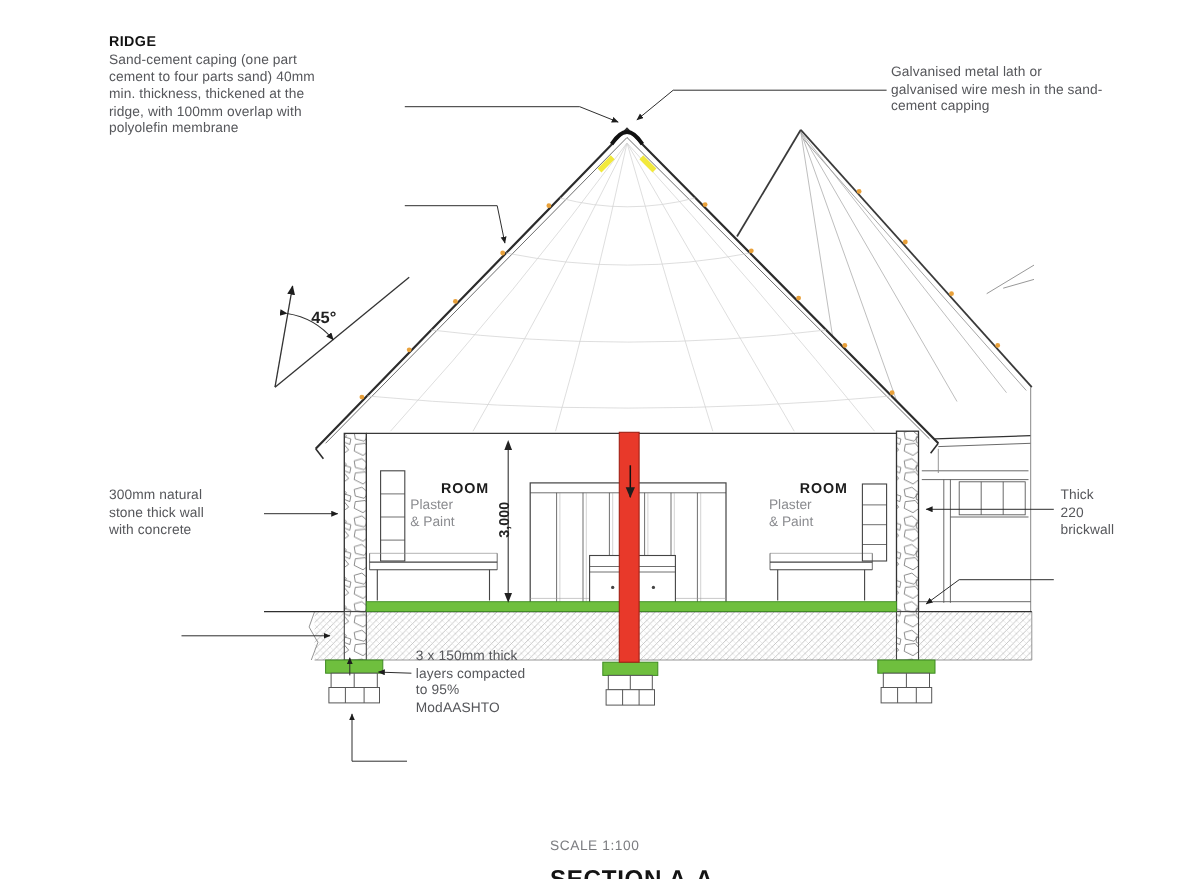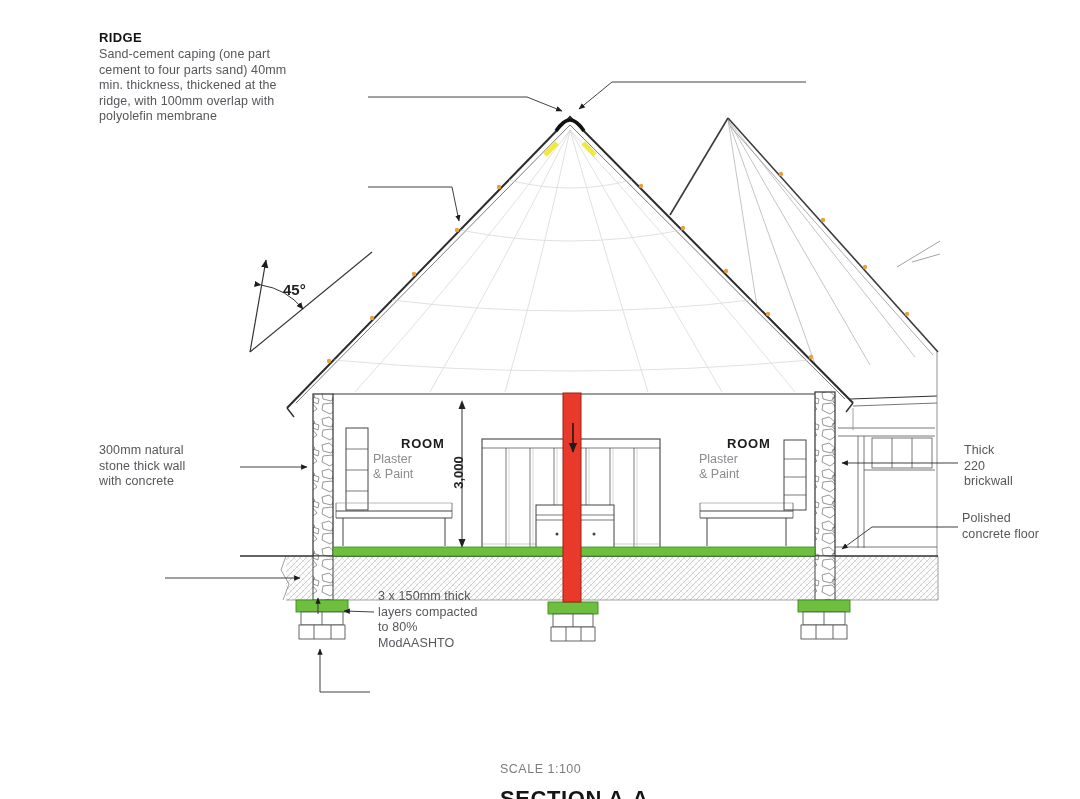--- a/index.html
+++ b/index.html
@@ -222,39 +222,40 @@
 </svg>
 
 <div class="ann-bold" style="left:99px;top:30px;">RIDGE</div>
 
 <div class="ann" style="left:99px;top:47px;width:280px;">Sand-cement caping (one part
 cement to four parts sand) 40mm
 min. thickness, thickened at the
 ridge, with 100mm overlap with
 polyolefin membrane</div>
 
+<div class="ann" style="left:810px;top:58px;width:240px;">Galvanised metal lath or
+galvanised wire mesh  in the sand-
+cement capping</div>
 
 
 <div class="angle-label" style="left:283px;top:281px;">45°</div>
 
 <div class="ann" style="left:99px;top:443px;width:150px;">300mm natural
 stone thick wall
 with concrete</div>
 
 <div class="ann" style="left:964px;top:443px;width:95px;">Thick
 220
 brickwall</div>
 
-<div class="ann" style="left:962px;top:511px;width:115px;">Polished
-concrete floor</div>
 
 
 <div class="ann" style="left:378px;top:589px;width:150px;">3 x 150mm thick
 layers compacted
-to 80%
+to 95%
 ModAASHTO</div>
 
 
 <div class="dim-label" style="left:428px;top:465px;">3,000</div>
 
 <div class="room-name" style="left:373px;top:436px;">ROOM</div>
 <div class="room-finish" style="left:373px;top:452px;width:75px;">Plaster
 &amp; Paint</div>
 
 <div class="room-name" style="left:699px;top:436px;">ROOM</div>

